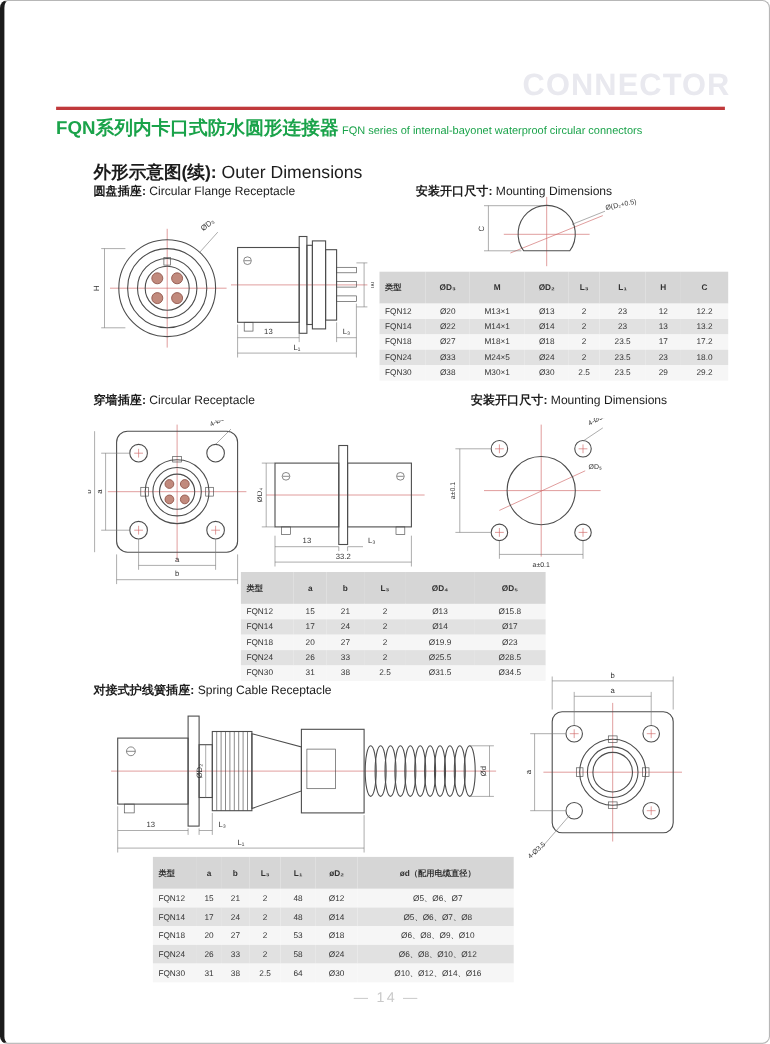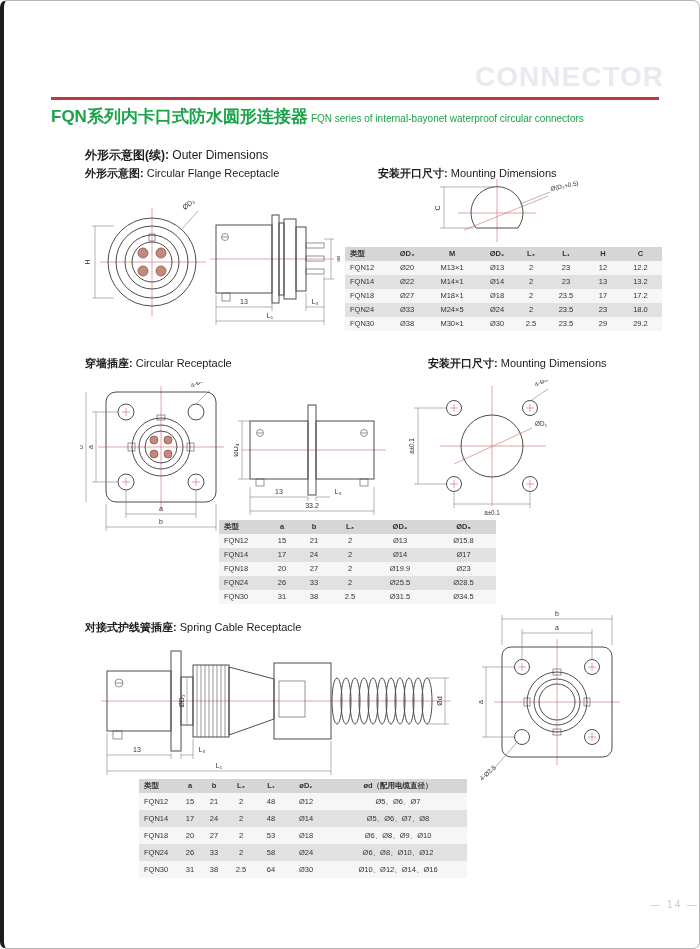--- a/index.html
+++ b/index.html
@@ -4,59 +4,59 @@
 <style>
   *{margin:0;padding:0;box-sizing:border-box}
   html,body{width:700px;height:949px;background:#fff}
   body{font-family:"Liberation Sans","DejaVu Sans",sans-serif;position:relative}
   .page{position:absolute;inset:0;background:#fff;border:1px solid #b7b7b7;border-left:4px solid #1c1c1c;border-radius:7px;overflow:hidden}
   .watermark{position:absolute;left:448px;top:60px;width:212px;text-align:right;font-size:28px;font-weight:bold;letter-spacing:1px;color:#e9e9ef}
   .redline{position:absolute;left:47px;top:96px;width:608px;height:3px;background:#c0393b}
   .title{position:absolute;left:47px;top:104px;white-space:nowrap}
   .title .zh{color:#1aa34a;font-weight:bold;font-size:17px}
   .title .en{color:#1aa34a;font-size:10px;margin-left:3px}
-  .h2{position:absolute;font-size:12px;color:#1c1c1c;white-space:nowrap}
+  .h2{position:absolute;font-size:16px;color:#1c1c1c;white-space:nowrap}
   .h2 .zh{font-weight:bold}
   .h3{position:absolute;font-size:11px;color:#1c1c1c;white-space:nowrap}
   .h3 .zh{font-weight:bold}
   .dtable{position:absolute;border-collapse:collapse;table-layout:fixed;font-size:7.5px;line-height:1;color:#333}
-  .dtable th{background:#d6d6d6;font-weight:bold;height:14px;padding:0 2px;text-align:center}
+  .dtable th{background:#d6d6d6;font-weight:bold;height:29px;padding:0 2px;text-align:center}
   .dtable td{height:14px;padding:0 2px;text-align:center}
   .dtable tbody tr:nth-child(odd) td{background:#f6f6f6}
   .dtable tbody tr:nth-child(even) td{background:#e1e1e1}
   .dtable th:first-child,.dtable td:first-child{text-align:left;padding-left:5px}
   #table3 td{height:17px}
   #table3 th:last-child,#table3 td:last-child{text-align:center;padding-left:6px}
   .diag{position:absolute}
   .out{stroke:#4d4d4d;stroke-width:1;fill:none}
   .thin{stroke:#4d4d4d;stroke-width:.6;fill:none}
   .cl{stroke:#d06a6a;stroke-width:.6;fill:none}
   .dim{stroke:#777;stroke-width:.55;fill:none}
   .lbl{font-size:7px;fill:#333}
   .lbs{font-size:6.3px;fill:#333}
   .pin{fill:#c18a7d;stroke:#91544a;stroke-width:.8}
-  .footer{position:absolute;left:0;right:0;top:898px;text-align:right;font-size:10px;letter-spacing:2px;color:#c9c9c9}
+  .footer{position:absolute;left:0;right:0;top:898px;text-align:center;font-size:13px;letter-spacing:2px;color:#c9c9c9}
 </style>
 </head>
 <body>
 
 <div class="page">
 
   <div class="watermark">CONNECTOR</div>
   <div class="redline"></div>
 
   <div class="title">
     <span class="zh">FQN系列内卡口式防水圆形连接器</span><span class="en">FQN series of internal-bayonet waterproof circular connectors</span>
   </div>
 
   <div class="h2" style="left:81px;top:146px">
     <span class="zh">外形示意图(续):</span><span> Outer Dimensions</span>
   </div>
   <div class="h3" style="left:81px;top:165px">
-    <span class="zh">外形示意图:</span><span> Circular Flange Receptacle</span>
+    <span class="zh">圆盘插座:</span><span> Circular Flange Receptacle</span>
   </div>
   <div class="h3" style="left:374px;top:165px">
     <span class="zh">安装开口尺寸:</span><span> Mounting Dimensions</span>
   </div>
 
   <svg class="diag" style="left:80px;top:183px" width="130" height="152" viewBox="0 0 130 152">
     <line class="cl" x1="16" y1="78" x2="122" y2="78"></line>
       <line class="cl" x1="68" y1="24" x2="68" y2="132"></line>
     <circle class="out" cx="68" cy="78" r="44"></circle>
       <circle class="out" cx="68" cy="78" r="36"></circle>

